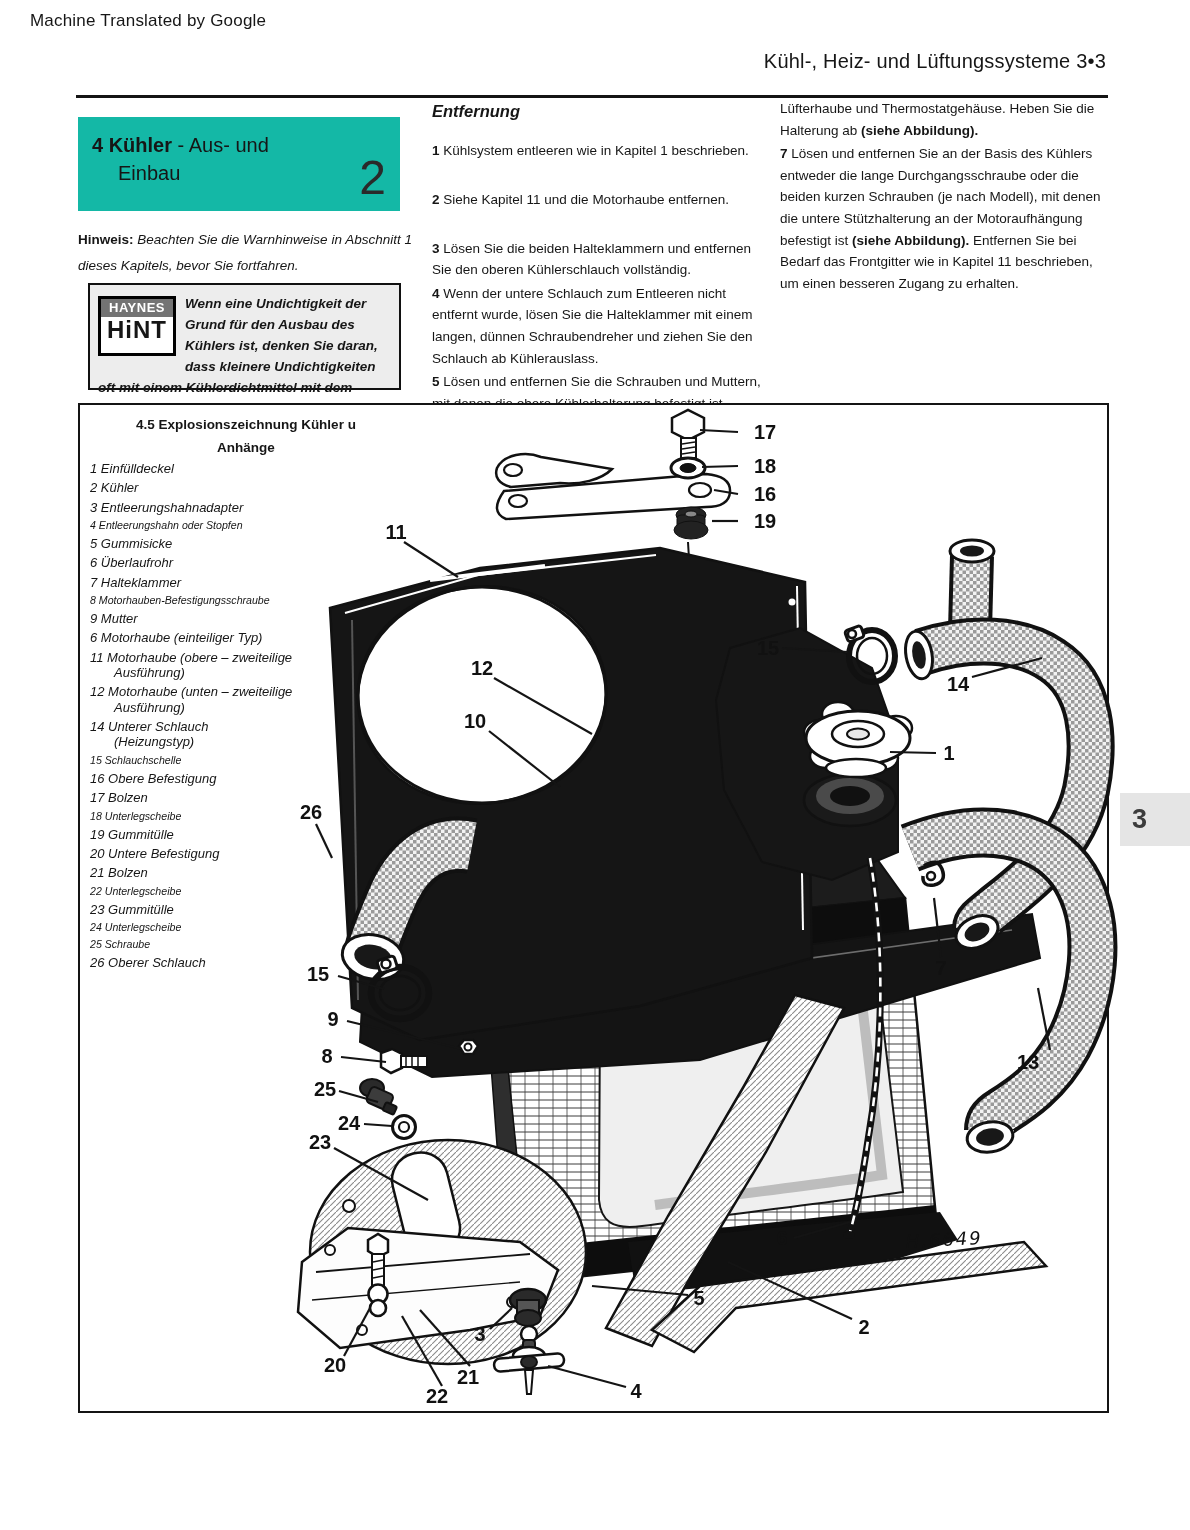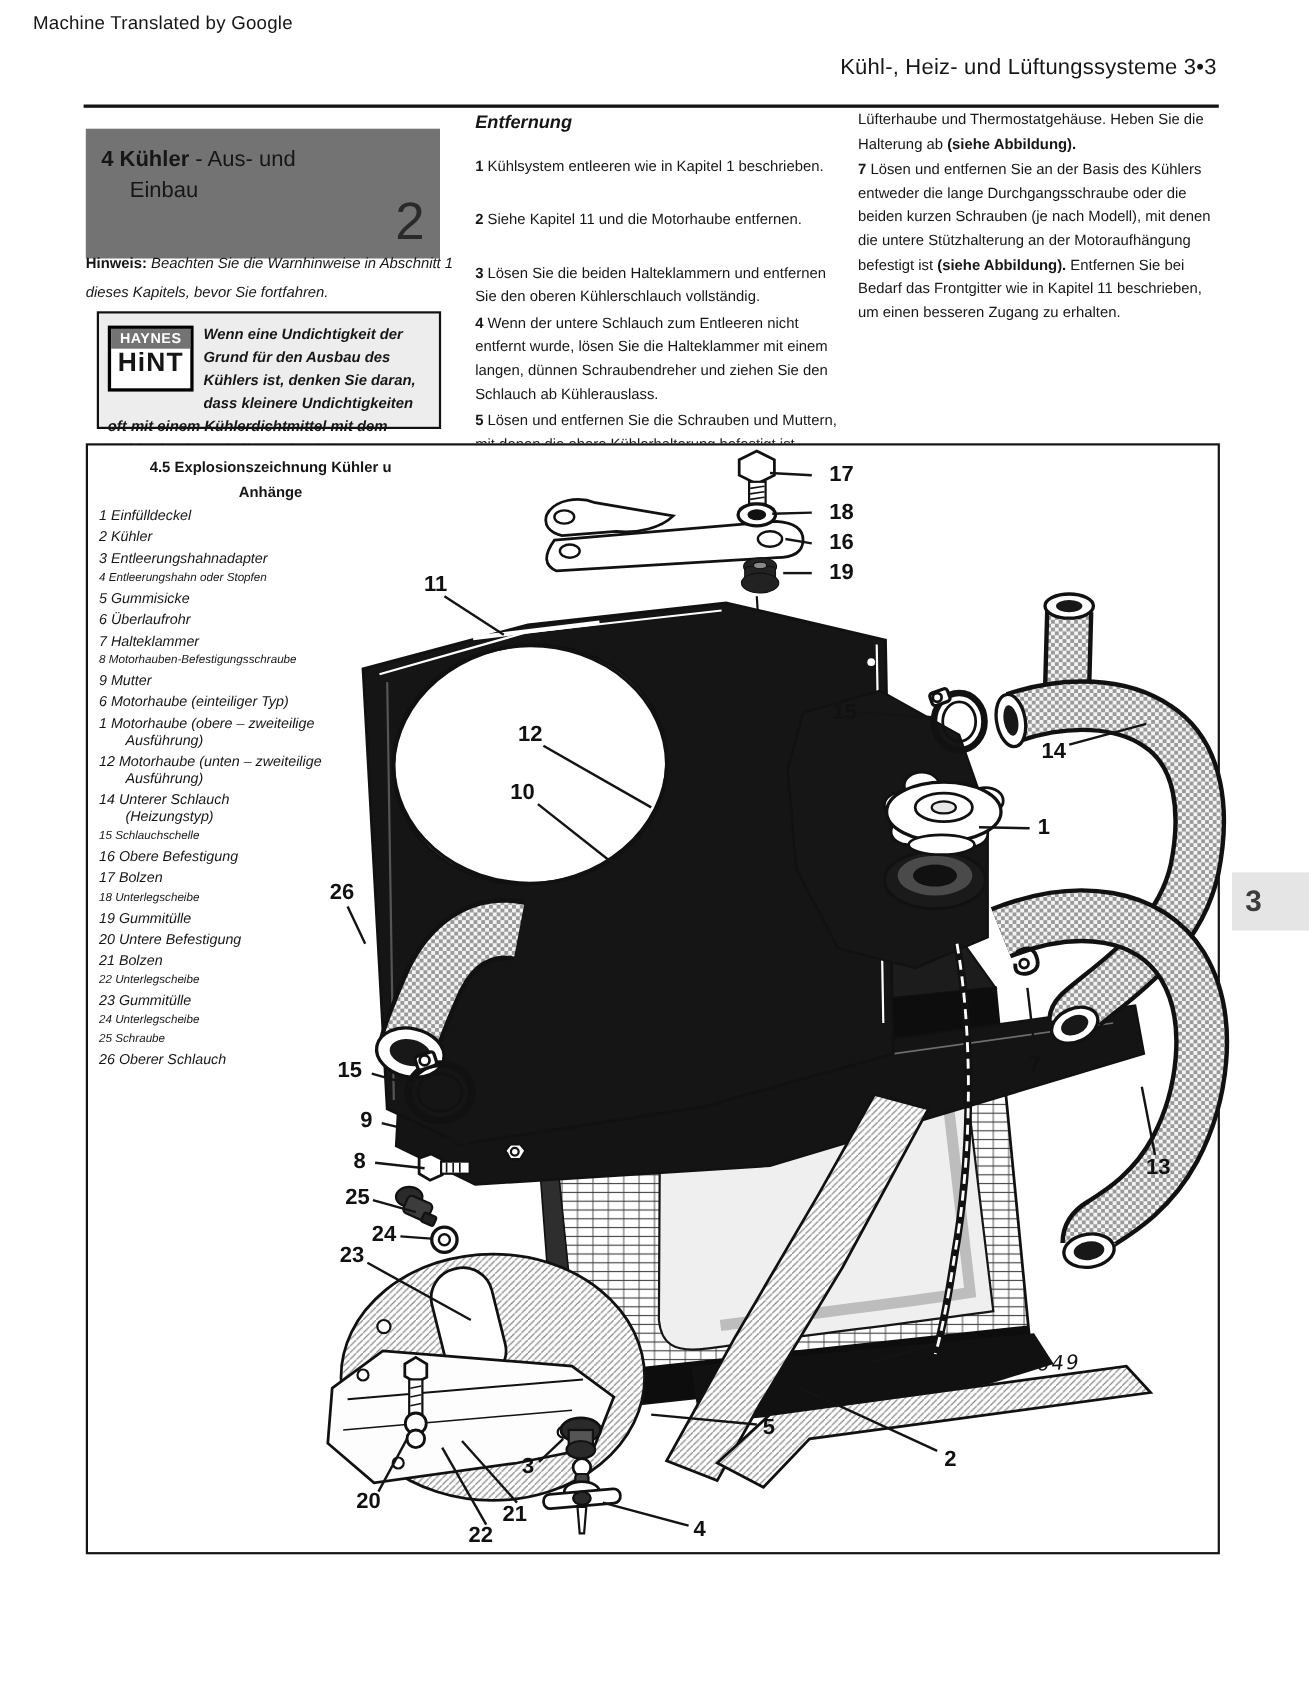--- a/index.html
+++ b/index.html
@@ -5,21 +5,21 @@
   html,body{margin:0;padding:0;}
   body{
     width:1190px;height:1530px;position:relative;background:#ffffff;
     font-family:"Liberation Sans",sans-serif;color:#161616;overflow:hidden;
   }
   .watermark{position:absolute;left:30px;top:11px;font-size:17px;letter-spacing:.2px;}
   .header-title{position:absolute;right:84px;top:50px;font-size:20px;letter-spacing:.2px;}
   .top-rule{position:absolute;left:76px;width:1032px;top:95px;height:3px;background:#141414;}
 
   
-  .section-box{position:absolute;left:78px;top:117px;width:322px;height:118px;background:#737373;}
+  .section-box{position:absolute;left:78px;top:117px;width:322px;height:94px;background:#14b8a6;}
   .section-title{padding:14px 0 0 14px;font-size:20px;line-height:1.4;}
   .section-title .b{font-weight:700;}
   .section-line2{padding-left:26px;}
   .big-num{position:absolute;right:14px;bottom:6px;font-size:48px;color:#2a2a2a;}
   .note{position:absolute;left:78px;top:227px;width:334px;font-size:13.5px;line-height:1.9;font-style:italic;}
   .note .lbl{font-weight:700;font-style:normal;}
   .hint-box{position:absolute;left:88px;top:283px;width:313px;height:107px;background:#ededed;
     border:2px solid #111;box-sizing:border-box;padding:9px 8px 4px 8px;}
   .haynes-logo{float:left;width:78px;height:60px;border:3px solid #000;background:#fff;margin:2px 9px 2px 0;box-sizing:border-box;}
   .logo-top{background:#737373;color:#fff;font-weight:700;font-size:13px;text-align:center;padding:1px 0 2px;letter-spacing:.5px;}
@@ -104,21 +104,21 @@
     <div class="legend-item">1 Einfülldeckel</div>
     <div class="legend-item">2 Kühler</div>
     <div class="legend-item">3 Entleerungshahnadapter</div>
     <div class="legend-item small">4 Entleerungshahn oder Stopfen</div>
     <div class="legend-item">5 Gummisicke</div>
     <div class="legend-item">6 Überlaufrohr</div>
     <div class="legend-item">7 Halteklammer</div>
     <div class="legend-item small">8 Motorhauben-Befestigungsschraube</div>
     <div class="legend-item">9 Mutter</div>
     <div class="legend-item">6 Motorhaube (einteiliger Typ)</div>
-    <div class="legend-item">1 Motorhaube (obere – zweiteilige
+    <div class="legend-item">11 Motorhaube (obere – zweiteilige
 Ausführung)</div>
     <div class="legend-item">12 Motorhaube (unten – zweiteilige
 Ausführung)</div>
     <div class="legend-item">14 Unterer Schlauch
 (Heizungstyp)</div>
     <div class="legend-item small">15 Schlauchschelle</div>
     <div class="legend-item">16 Obere Befestigung</div>
     <div class="legend-item">17 Bolzen</div>
     <div class="legend-item small">18 Unterlegscheibe</div>
     <div class="legend-item">19 Gummitülle</div>
@@ -377,21 +377,21 @@
     <div class="callout" style="left: 765px; top: 494px;">16</div>
     <div class="callout" style="left: 765px; top: 521px;">19</div>
     <div class="callout" style="left: 396px; top: 532px;">11</div>
     <div class="callout" style="left: 482px; top: 668px;">12</div>
     <div class="callout" style="left: 475px; top: 721px;">10</div>
     <div class="callout" style="left: 311px; top: 812px;">26</div>
     <div class="callout" style="left: 768px; top: 648px;">15</div>
     <div class="callout" style="left: 958px; top: 684px;">14</div>
     <div class="callout" style="left: 949px; top: 753px;">1</div>
     <div class="callout" style="left: 941px; top: 968px;">7</div>
-    <div class="callout" style="left: 1053px; top: 1062px;">13</div>
+    <div class="callout" style="left: 1028px; top: 1062px;">13</div>
     <div class="callout" style="left: 318px; top: 974px;">15</div>
     <div class="callout" style="left: 333px; top: 1019px;">9</div>
     <div class="callout" style="left: 327px; top: 1056px;">8</div>
     <div class="callout" style="left: 325px; top: 1089px;">25</div>
     <div class="callout" style="left: 349px; top: 1123px;">24</div>
     <div class="callout" style="left: 320px; top: 1142px;">23</div>
     <div class="callout" style="left: 335px; top: 1365px;">20</div>
     <div class="callout" style="left: 437px; top: 1396px;">22</div>
     <div class="callout" style="left: 468px; top: 1377px;">21</div>
     <div class="callout" style="left: 480px; top: 1334px;">3</div>

